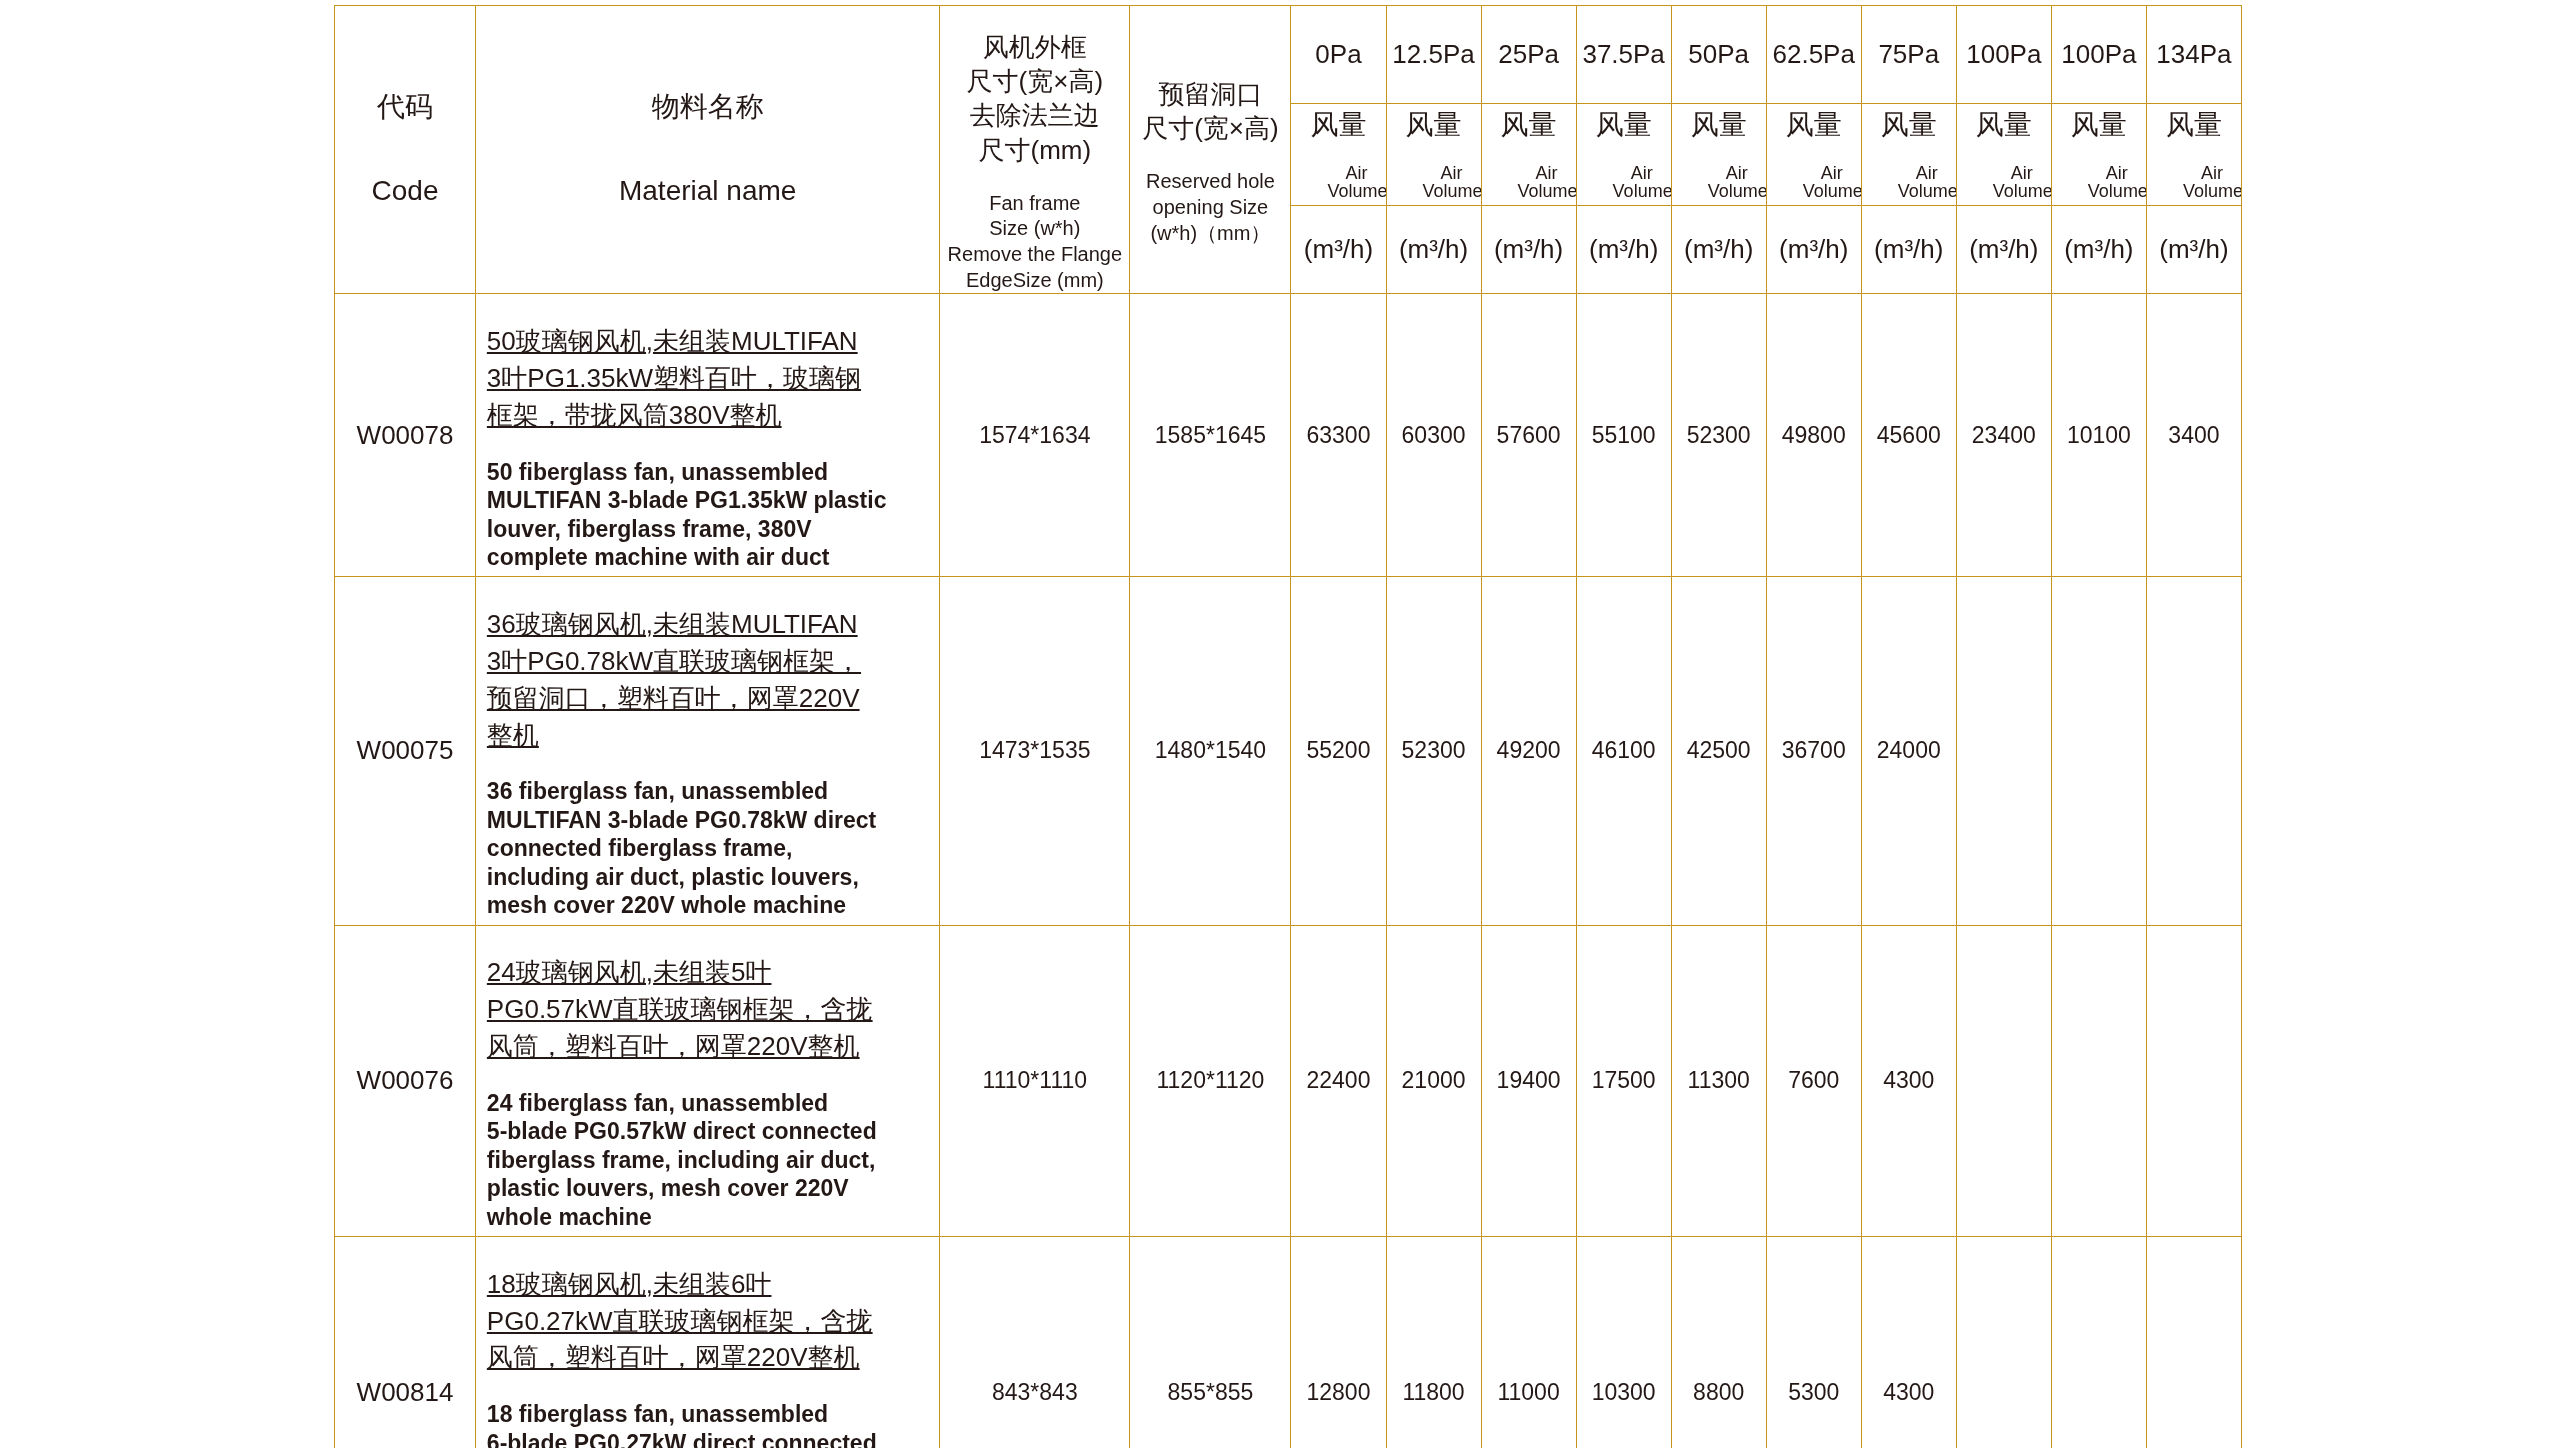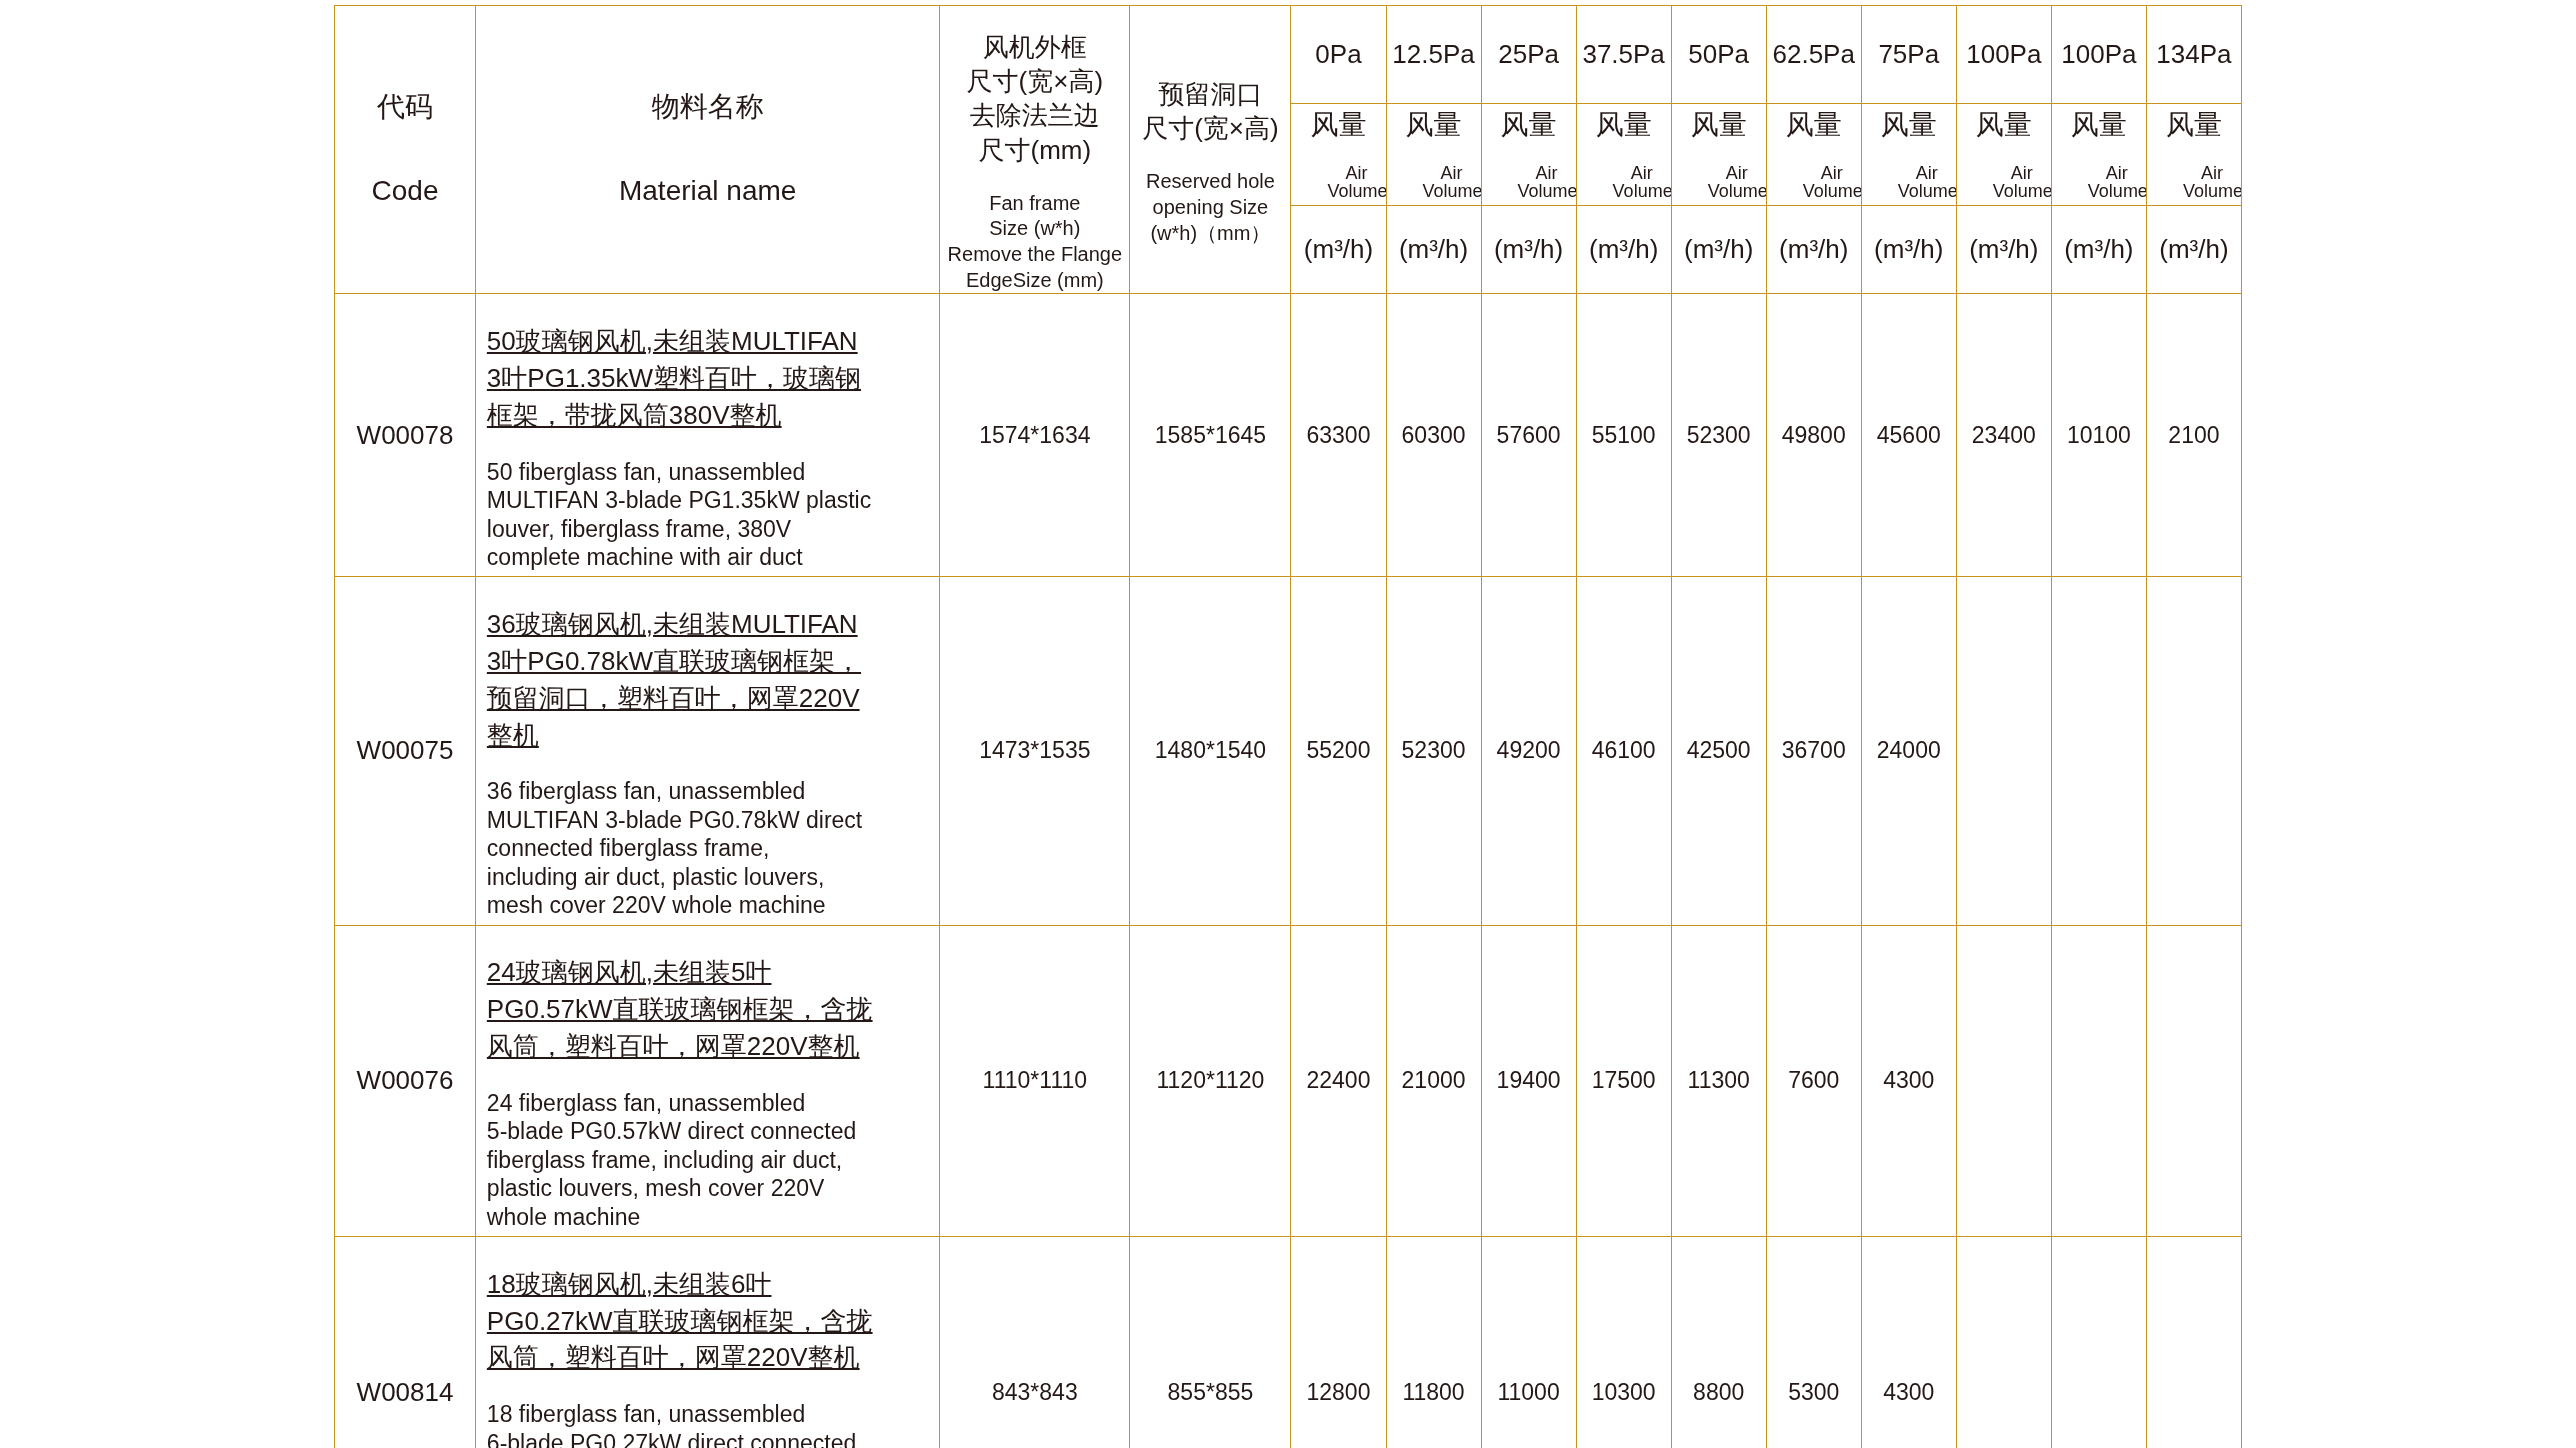--- a/index.html
+++ b/index.html
@@ -15,21 +15,21 @@
   .ff-zh{font-size:26px;line-height:1.32;}
   .ff-en{font-size:20px;line-height:1.28;}
   .pressure{font-size:26px;}
   .av-zh{font-size:28px;line-height:1.15;}
   .av-en{font-size:18px;line-height:0.95;padding-left:36px;}
   .unit-cell{font-size:26px;}
   
   .code-cell{font-size:26px;}
   .mat-cell{padding:4.6px 10.8px;}
   .mat-zh{font-size:26px;line-height:1.42;text-align:left;text-decoration:underline;}
-  .mat-en{font-size:23px;line-height:1.24;text-align:left;}
+  .mat-en{font-size:23px;line-height:1.24;text-align:left;font-weight:bold;}
   .num{font-size:23px;}
   thead tr:nth-child(1){height:87px;}
   thead tr:nth-child(2){height:90px;}
   thead tr:nth-child(3){height:78px;}
   tbody tr:nth-child(1){height:267px;}
   tbody tr:nth-child(2){height:331px;}
   tbody tr:nth-child(3){height:292px;}
   tbody tr:nth-child(4){height:296px;}
 </style>
 </head>
@@ -172,21 +172,21 @@
       <td class="num">1585*1645</td>
       <td class="num">63300</td>
       <td class="num">60300</td>
       <td class="num">57600</td>
       <td class="num">55100</td>
       <td class="num">52300</td>
       <td class="num">49800</td>
       <td class="num">45600</td>
       <td class="num">23400</td>
       <td class="num">10100</td>
-      <td class="num">2100</td>
+      <td class="num">3400</td>
     </tr>
     <tr>
       <td class="code-cell">W00075</td>
       <td class="mat-cell">
         <div class="mat-zh pre">36玻璃钢风机,未组装MULTIFAN
 3叶PG0.78kW直联玻璃钢框架，
 预留洞口，塑料百叶，网罩220V
 整机</div>
         <div class="mat-en pre">36 fiberglass fan, unassembled
 MULTIFAN 3-blade PG0.78kW direct

